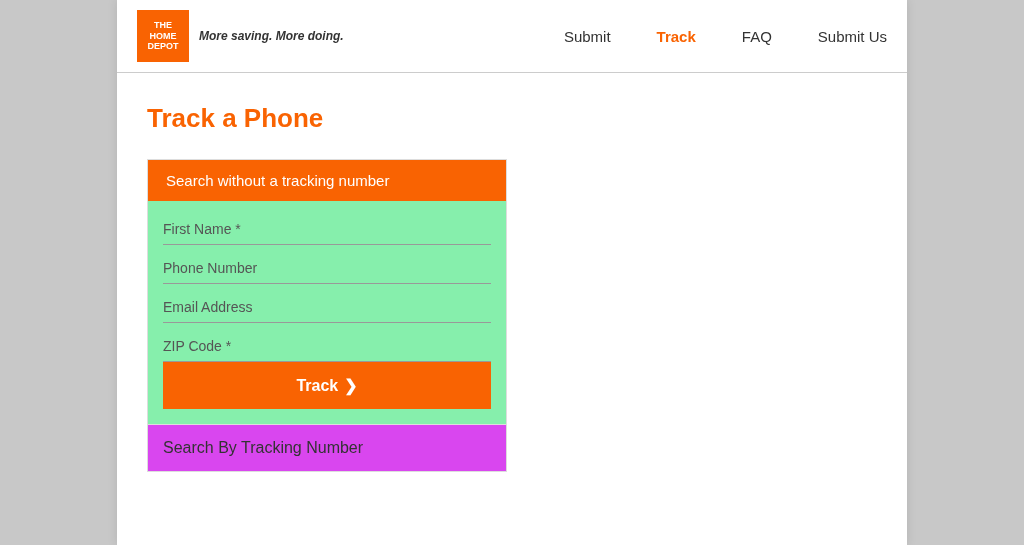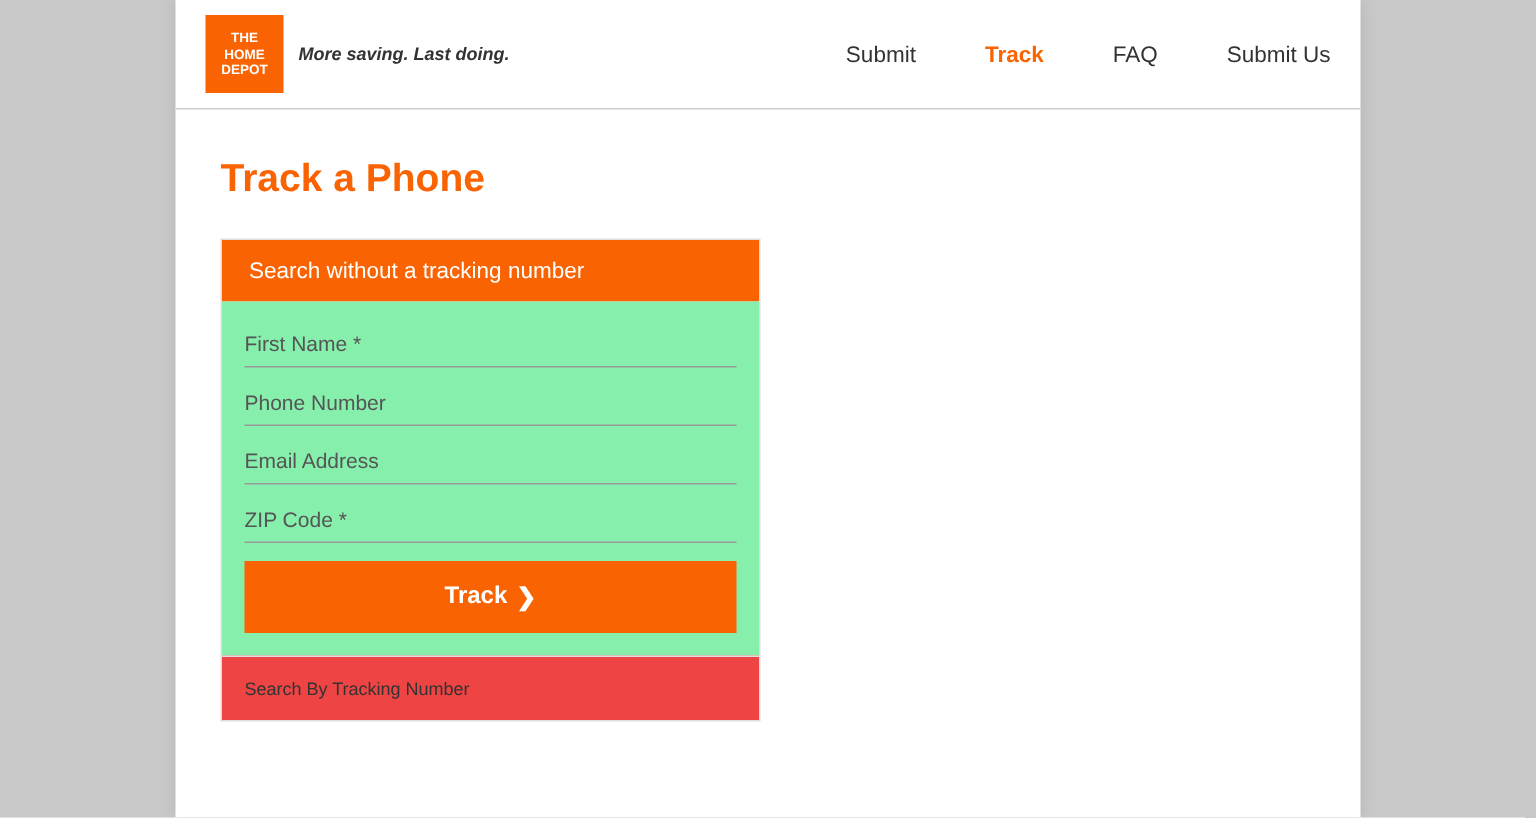--- a/index.html
+++ b/index.html
@@ -121,21 +121,21 @@
       background: #86efac;
     }
 
     .form-field {
       margin-bottom: 5px;
       padding: 8px 0 5px 0;
       border-bottom: 1px solid #999999;
     }
 
     .form-field:last-of-type {
-      margin-bottom: 12px;
+      margin-bottom: 0;
     }
 
     .form-input {
       width: 100%;
       border: none;
       outline: none;
       font-size: 14px;
       color: #555;
       background: transparent;
       padding: 2px 0;
@@ -159,43 +159,43 @@
       justify-content: center;
       gap: 6px;
       margin-bottom: 0;
     }
 
     .track-btn-arrow {
       font-size: 16px;
     }
 
     .form-footer {
-      background-color: #ef4444;
+      background-color: #d946ef;
       padding: 14px 15px;
-      font-size: 12px;
+      font-size: 16px;
       color: #333;
       border-top: 1px solid #dddddd;
     }
   </style>
 </head>
 <body>
 
 <div class="page-container">
 
   <header class="header">
     <div class="logo-area">
       <div class="logo-box">
         <div class="logo-text-inner">
           <div>THE</div>
           <div>HOME</div>
           <div>DEPOT</div>
         </div>
       </div>
       <div class="logo-tagline">
-        <span>More saving. </span><span>Last doing.</span>
+        <span>More saving. </span><span>More doing.</span>
       </div>
     </div>
 
     <nav class="nav">
       <a class="nav-item">Submit</a>
       <a class="nav-item active">Track</a>
       <a class="nav-item">FAQ</a>
       <a class="nav-item">Submit Us</a>
     </nav>
   </header>

